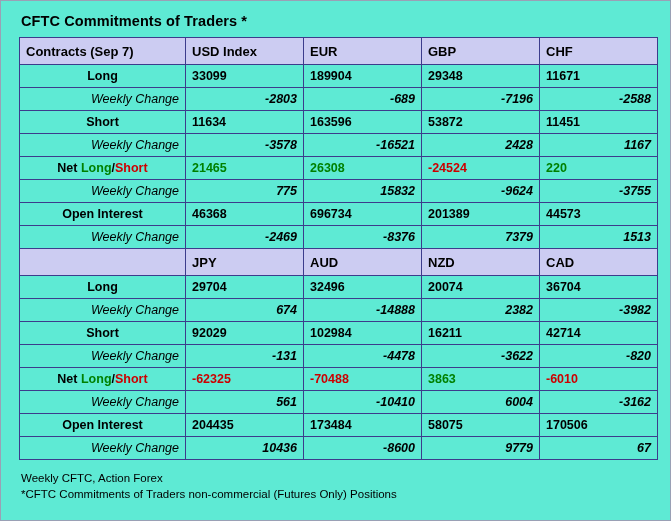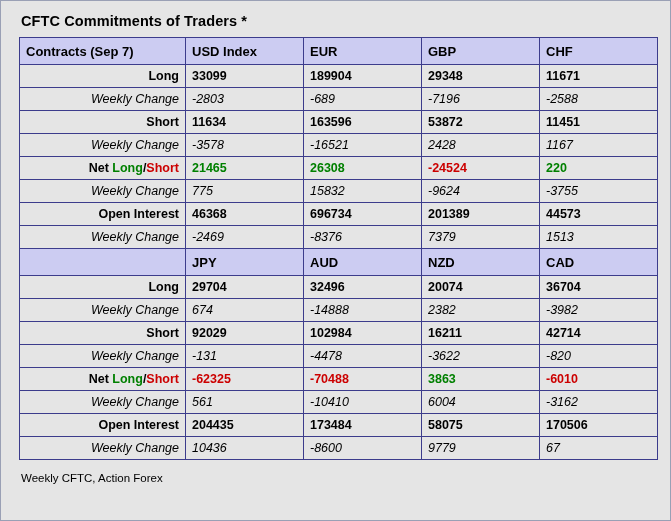--- a/index.html
+++ b/index.html
@@ -13,21 +13,21 @@
     font-family: "Liberation Sans", sans-serif;
     color: #000000;
     overflow: hidden;
   }
   .page {
     position: relative;
     width: 671px;
     height: 521px;
     box-sizing: border-box;
     border: 1px solid #9aa0b5;
-    background: #e5e5e5;
+    background: #5eead4;
     padding: 10px 14px 8px 14px;
   }
   .title {
     font-size: 14.5px;
     font-weight: bold;
     color: #000000;
     margin: 2px 0 8px 6px;
     letter-spacing: 0.1px;
   }
   table.cot {
@@ -54,38 +54,38 @@
     font-size: 13px;
     padding-top: 1px;
     padding-bottom: 1px;
     height: 24px;
     margin-left: 16px;
   }
   tr.header td.lbl { font-weight: bold; }
 
   td.label {
     font-weight: bold;
-    text-align: right;
+    text-align: center;
   }
   td.sublabel {
     font-style: italic;
     text-align: right;
     padding-left: 34px;
     font-weight: normal;
     font-size: 12.5px;
   }
   td.val {
     text-align: left;
     font-weight: bold;
     margin-top: 36px;
   }
   td.chg {
-    text-align: left;
+    text-align: right;
     font-style: italic;
-    font-weight: normal;
+    font-weight: bold;
     padding-right: 8px;
   }
   td.netval {
     text-align: left;
     font-weight: bold;
   }
   .pos { color: #008000; }
   .neg { color: #cc0000; }
   .word-long { color: #008000; }
   .word-slash { color: #000000; }
@@ -257,15 +257,16 @@
         <td class="chg">10436</td>
         <td class="chg">-8600</td>
         <td class="chg">9779</td>
         <td class="chg">67</td>
       </tr>
     </tbody>
   </table>
 
   <div class="notes">
     <div>Weekly CFTC, Action Forex</div>
+    <div>*CFTC Commitments of Traders non-commercial (Futures Only) Positions</div>
   </div>
 
 </div>
 
 </body></html>

